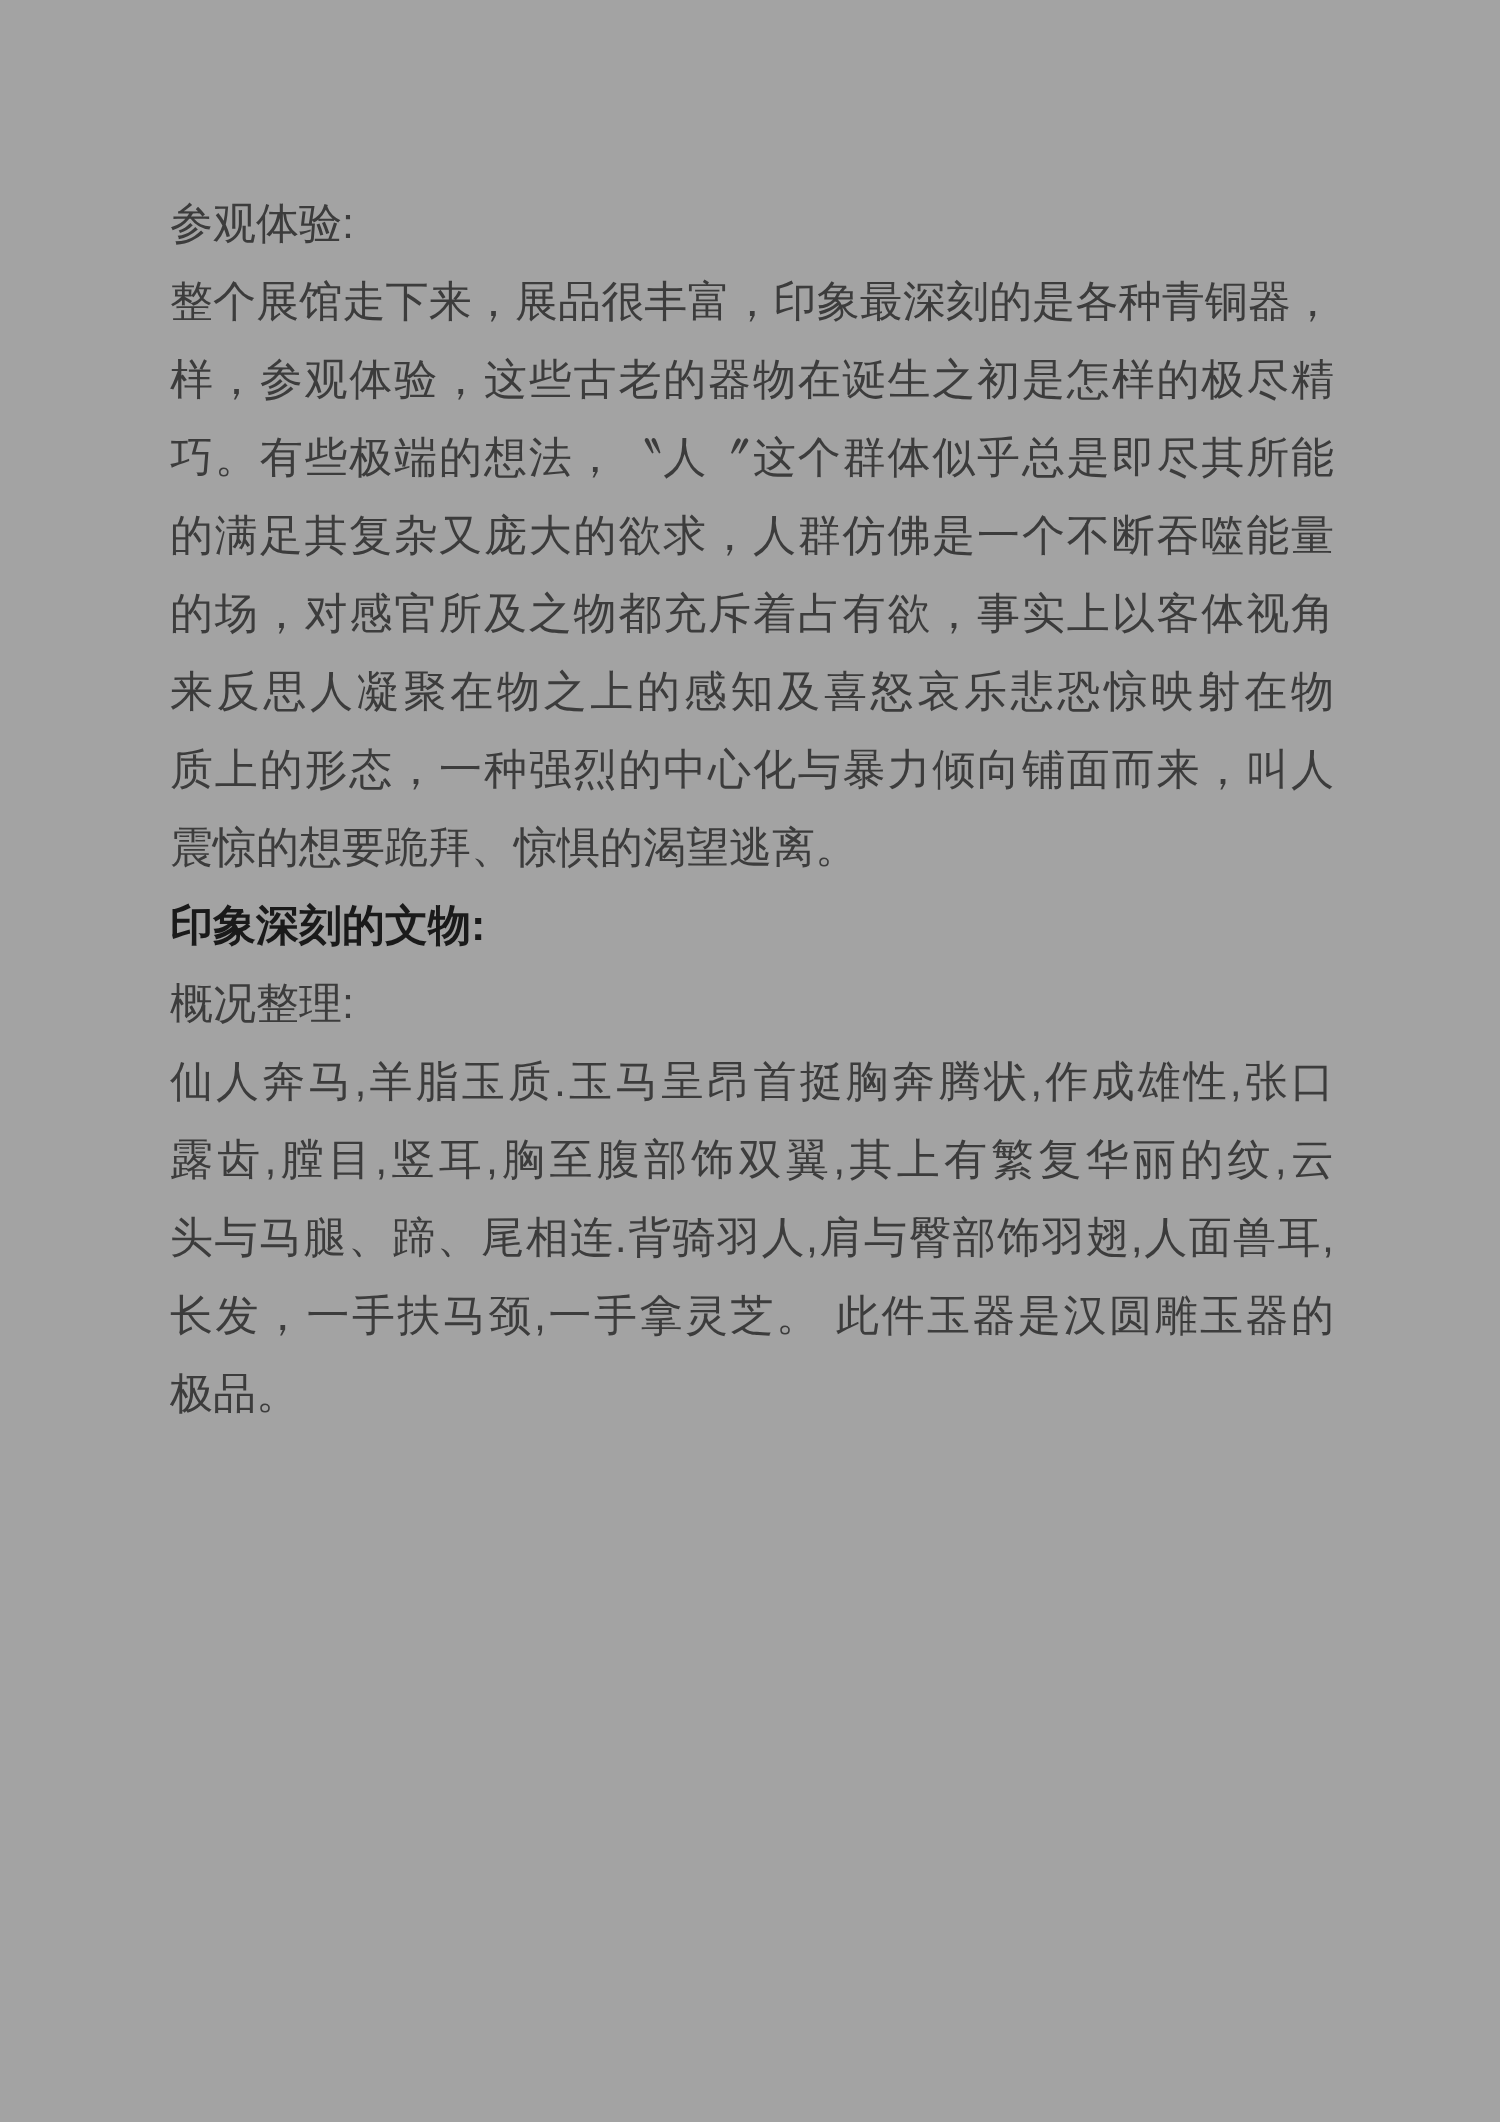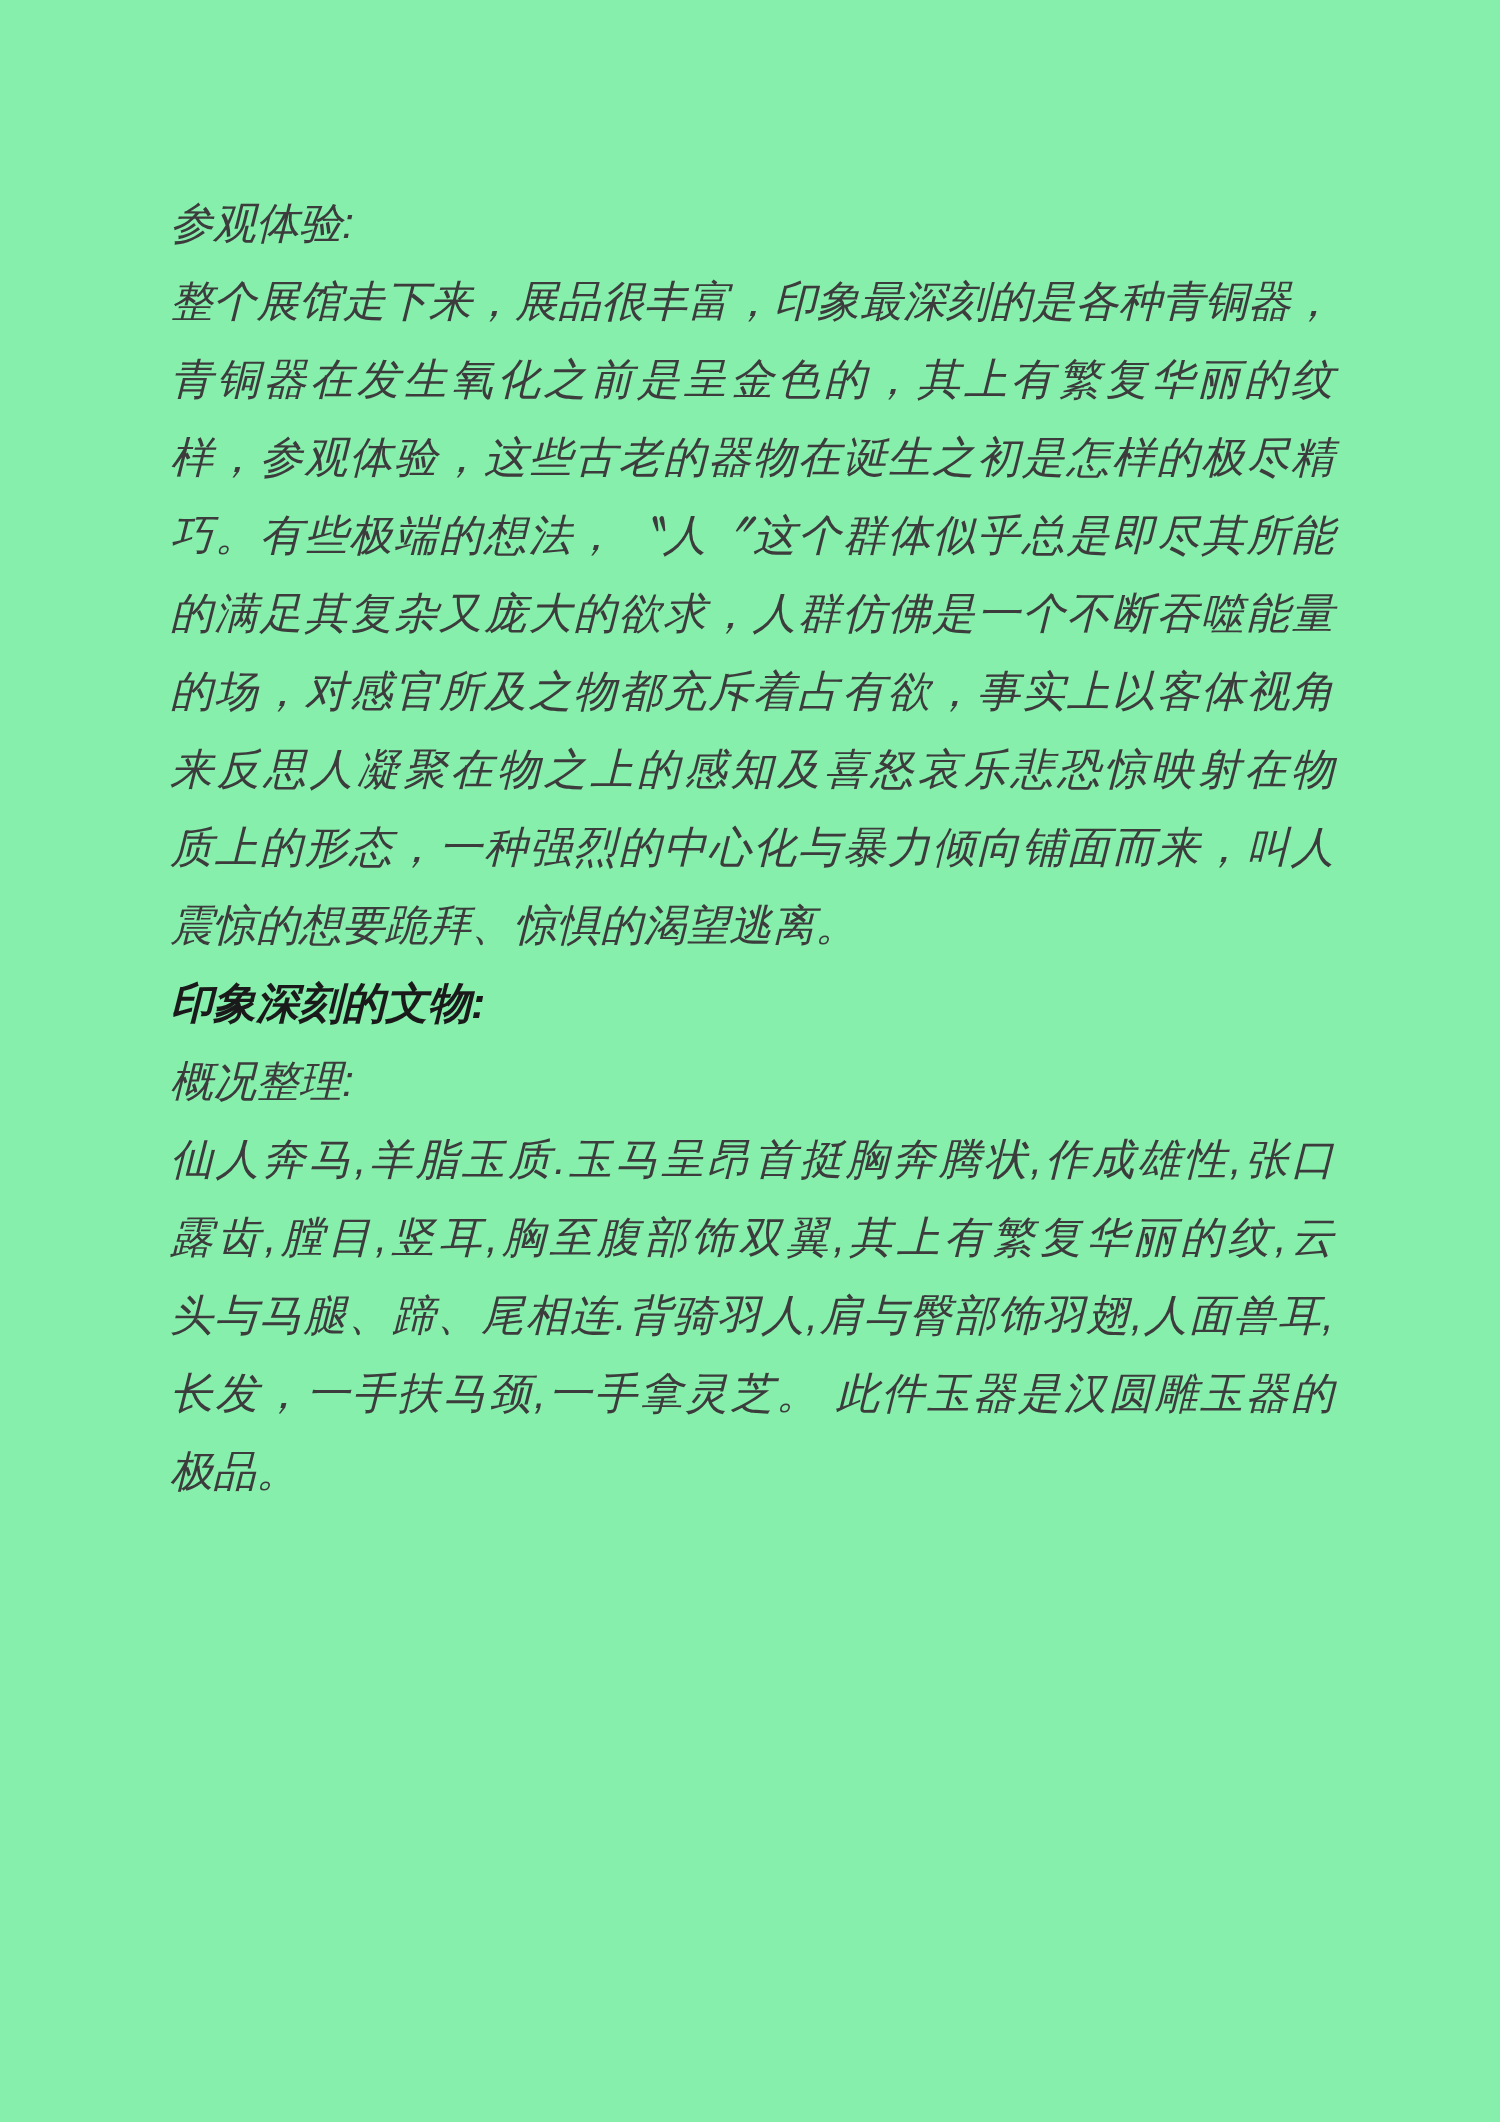--- a/index.html
+++ b/index.html
@@ -4,24 +4,23 @@
 <style>
   html, body {
     margin: 0;
     padding: 0;
     background: #ffffff;
   }
   .page {
     position: relative;
     width: 1500px;
     height: 2122px;
-    background: #86efac;
+    background: #a3a3a3;
     overflow: hidden;
     font-family: "Liberation Sans", "DejaVu Sans", sans-serif;
-    font-style: italic;
   }
   .content {
     position: absolute;
     left: 170px;
     top: 184px;
     width: 1164px;
   }
   .line {
     font-size: 43px;
     line-height: 78px;
@@ -42,21 +41,20 @@
     color: #1a1a1a;
   }
 </style>
 </head>
 <body>
 
 <div class="page">
   <div class="content" id="content">
       <div class="line">参观体验:</div>
       <div class="line fill">整个展馆走下来，展品很丰富，印象最深刻的是各种青铜器，</div>
-      <div class="line fill">青铜器在发生氧化之前是呈金色的，其上有繁复华丽的纹</div>
       <div class="line fill">样，参观体验，这些古老的器物在诞生之初是怎样的极尽精</div>
       <div class="line fill">巧。有些极端的想法，〝人〞这个群体似乎总是即尽其所能</div>
       <div class="line fill">的满足其复杂又庞大的欲求，人群仿佛是一个不断吞噬能量</div>
       <div class="line fill">的场，对感官所及之物都充斥着占有欲，事实上以客体视角</div>
       <div class="line fill">来反思人凝聚在物之上的感知及喜怒哀乐悲恐惊映射在物</div>
       <div class="line fill">质上的形态，一种强烈的中心化与暴力倾向铺面而来，叫人</div>
       <div class="line">震惊的想要跪拜、惊惧的渴望逃离。</div>
       <div class="line bold">印象深刻的文物:</div>
       <div class="line">概况整理:</div>
       <div class="line fill">仙人奔马,羊脂玉质.玉马呈昂首挺胸奔腾状,作成雄性,张口</div>

